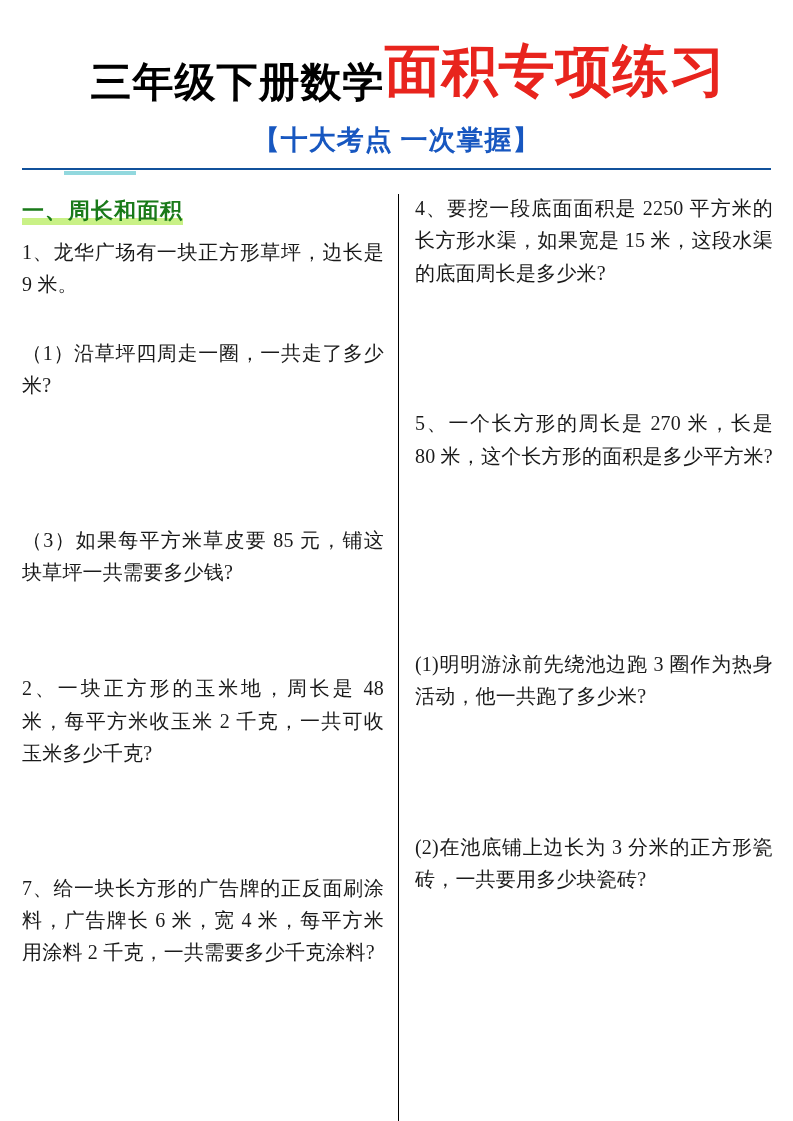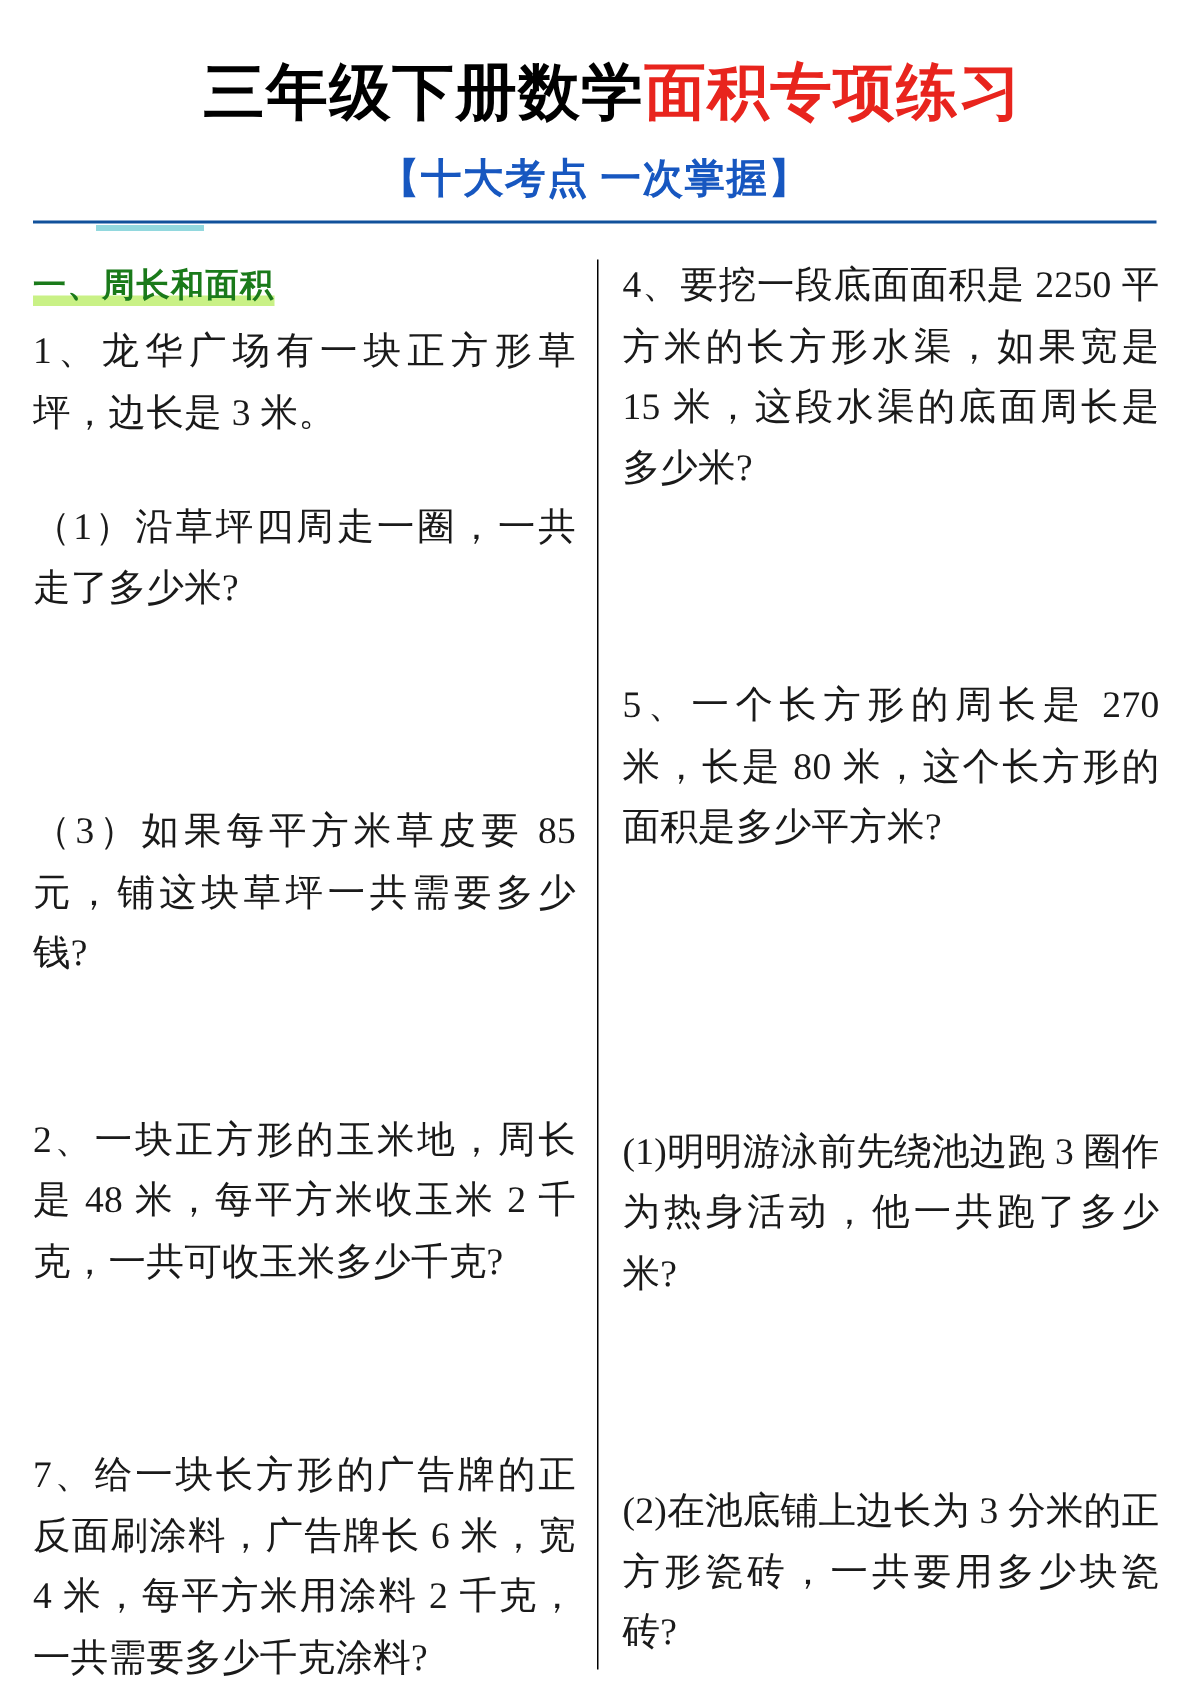--- a/index.html
+++ b/index.html
@@ -34,21 +34,21 @@
   .title-black {
     font-family: "Liberation Serif", serif;
     font-weight: bold;
     font-size: 41px;
     letter-spacing: 1px;
     color: #000000;
   }
   .title-red {
     font-family: "Liberation Serif", serif;
     font-weight: bold;
-    font-size: 41px;
+    font-size: 56px;
     letter-spacing: 1px;
     color: #e8241d;
   }
   .subtitle {
     text-align: center;
     margin-top: 12px;
     font-size: 27px;
     font-weight: bold;
     color: #1757c0;
     letter-spacing: 1px;
@@ -117,29 +117,29 @@
     left: 0;
     right: 0;
     bottom: 1px;
     height: 7px;
     background: #b7ec5e;
     opacity: .75;
     z-index: -1;
   }
 
   .q {
-    font-size: 25px;
+    font-size: 20px;
     line-height: 1.62;
     text-align: justify;
     text-justify: inter-ideograph;
     margin: 0 0 6px 0;
     letter-spacing: 0.2px;
   }
   .sub {
-    font-size: 25px;
+    font-size: 20px;
     line-height: 1.62;
     margin: 0 0 6px 0;
     text-align: justify;
     text-justify: inter-ideograph;
     letter-spacing: 0.2px;
   }
   .gap-sm { height: 30px; }
   .gap-md { height: 58px; }
   .gap-lg { height: 78px; }
   .gap-xl { height: 96px; }
@@ -163,21 +163,21 @@
   </div>
 
   <div class="columns">
 
     <div class="col col-left">
       <div class="section-head">
         <span class="hl"></span>
         <span>一、周长和面积</span>
       </div>
 
-      <p class="q">1、龙华广场有一块正方形草坪，边长是 3 米。</p>
+      <p class="q">1、龙华广场有一块正方形草坪，边长是 9 米。</p>
       <div class="gap-sm"></div>
 
       <p class="sub">（1）沿草坪四周走一圈，一共走了多少米?</p>
       <div class="gap-md"></div>
 
       <div class="gap-md"></div>
 
       <p class="sub">（3）如果每平方米草皮要 85 元，铺这块草坪一共需要多少钱?</p>
       <div class="gap-lg"></div>
 

